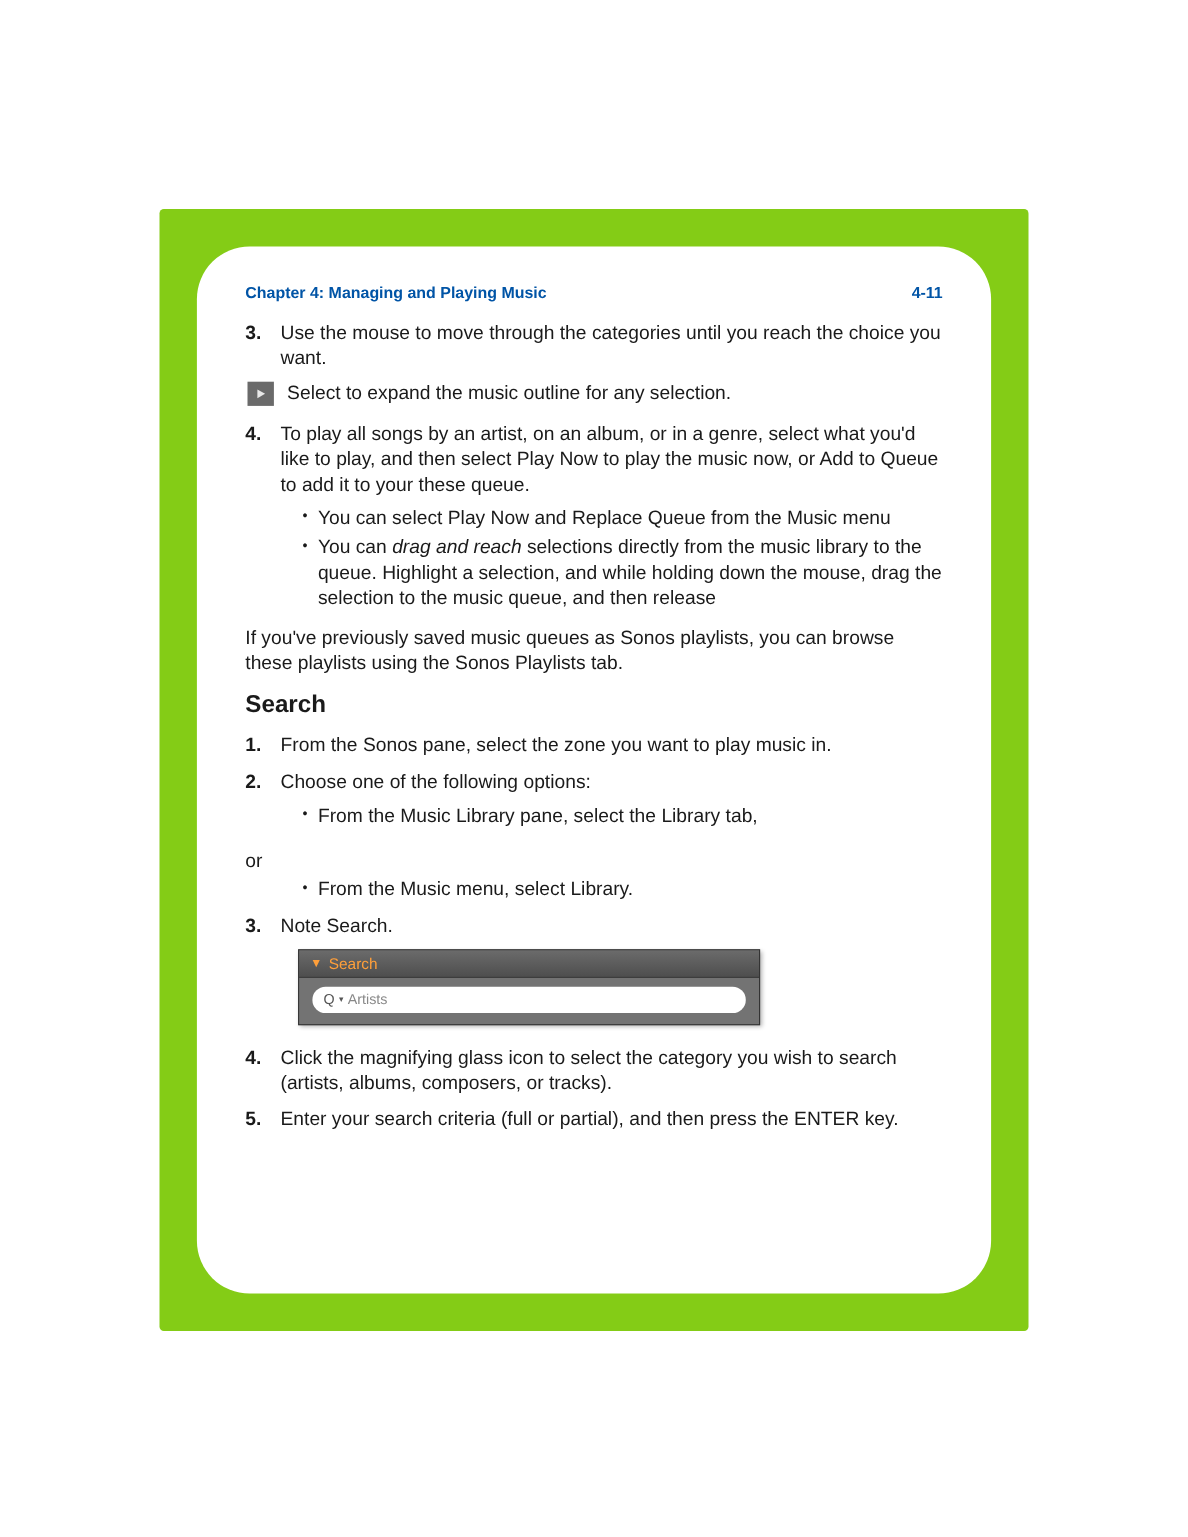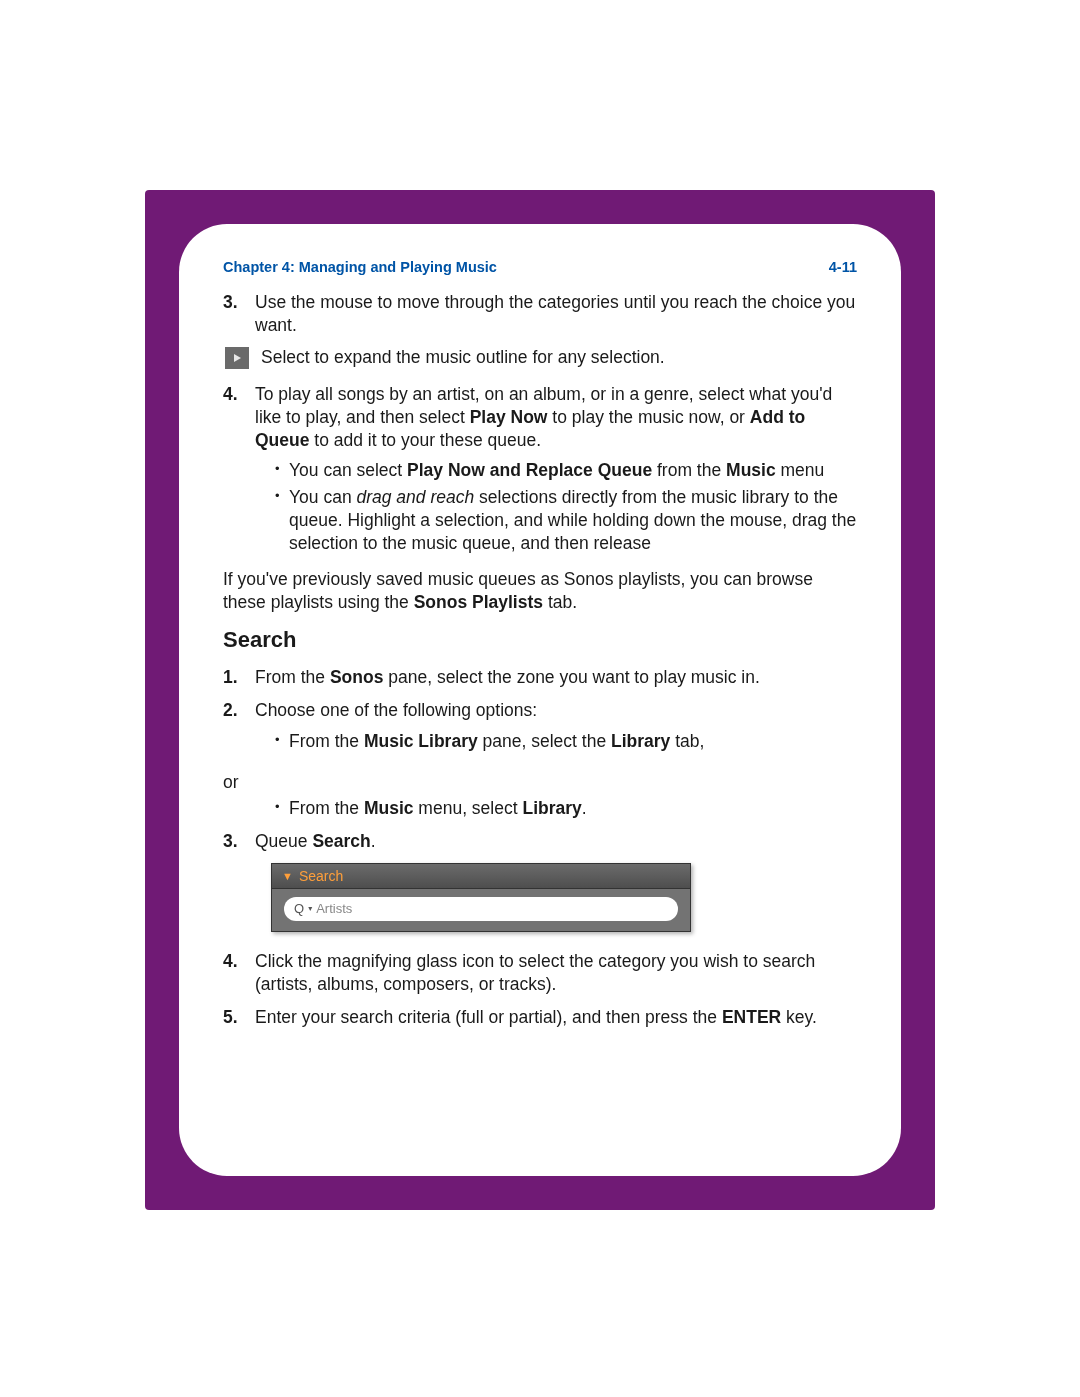--- a/index.html
+++ b/index.html
@@ -7,21 +7,21 @@
       background: #ffffff;
       font-family: -apple-system, "Segoe UI", Helvetica, Arial, sans-serif;
       width: 1080px;
       height: 1397px;
       padding-top: 190px;
       padding-left: 145px;
     }
     .outer-frame {
       width: 790px;
       height: 1020px;
-      background: #701a75;
+      background: #84cc16;
       padding: 34px 34px;
       border-radius: 4px;
     }
     .page {
       width: 100%;
       height: 100%;
       background: #ffffff;
       border-radius: 48px;
       padding: 34px 44px 34px 44px;
       color: #1a1a1a;
@@ -123,21 +123,21 @@
       height: 24px;
       display: flex;
       align-items: center;
       padding: 0 10px;
       gap: 4px;
       color: #888;
       font-size: 13px;
     }
     .search-field .mag { font-size: 13px; color: #555; }
     .search-field .dd { font-size: 8px; color: #555; }
-    b, strong { font-weight: bold; }
+    b, strong { font-weight: normal; }
     em { font-style: italic; }
   </style>
 </head>
 <body>
 
 <div class="outer-frame">
   <div class="page">
 
     <div class="page-header">
       <span>Chapter 4:  Managing and Playing Music</span>
@@ -207,21 +207,21 @@
           <div class="sub-bullet">
             <div class="dot">•</div>
             <div class="txt"><span>From the </span><b>Music</b><span> menu, select </span><b>Library</b><span>.</span></div>
           </div>
         </div>
       </div>
     </div>
 
     <div class="ol-item">
       <div class="ol-num">3.</div>
-      <div class="ol-body"><span>Queue </span><b>Search</b><span>.</span></div>
+      <div class="ol-body"><span>Note </span><b>Search</b><span>.</span></div>
     </div>
 
     <div class="search-widget">
       <div class="search-title">
         <span class="tri">▼</span>
         <span>Search</span>
       </div>
       <div class="search-body">
         <div class="search-field">
           <span class="mag">Q</span>

